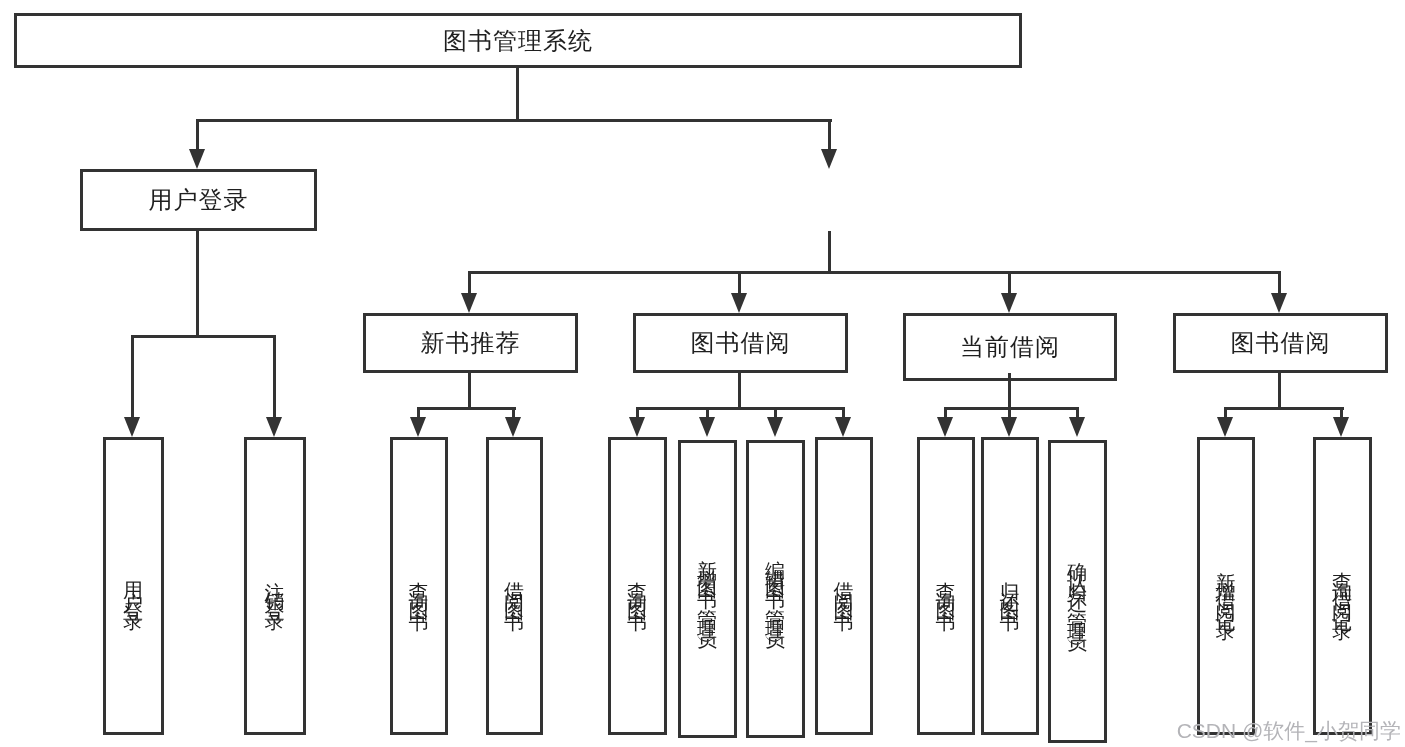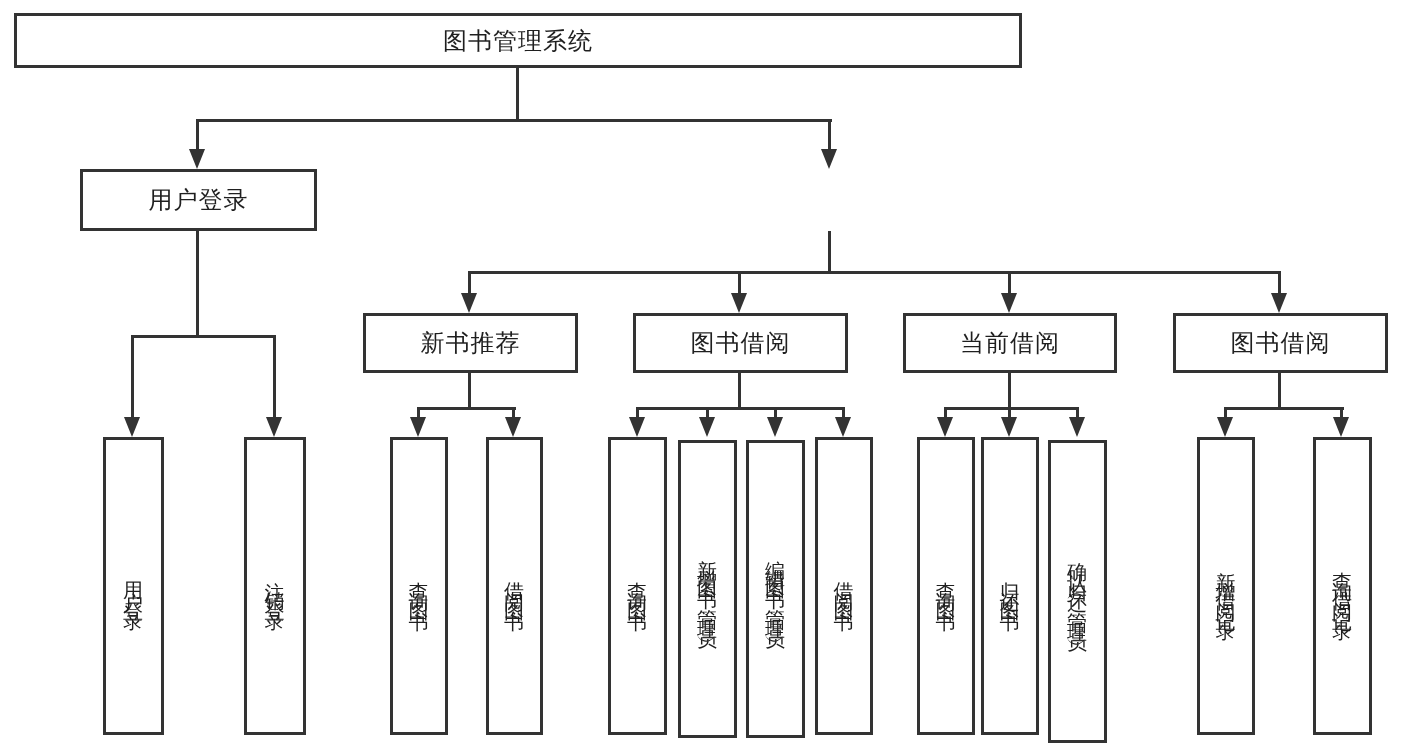--- a/index.html
+++ b/index.html
@@ -63,21 +63,21 @@
   <div class="arrow" style="left:1001px;top:293px"></div>
   <div class="vline" style="left:1278px;top:271px;height:24px"></div>
   <div class="arrow" style="left:1271px;top:293px"></div>
 
   <div class="hbox" style="left:633px;top:313px;width:215px;height:60px">
     <span>图书借阅</span>
   </div>
   <div class="hbox" style="left:363px;top:313px;width:215px;height:60px">
     <span>新书推荐</span>
   </div>
-  <div class="hbox" style="left:903px;top:313px;width:214px;height:60px">
+  <div class="hbox" style="left:903px;top:313px;width:214px;height:68px">
     <span>当前借阅</span>
   </div>
   <div class="hbox" style="left:1173px;top:313px;width:215px;height:60px">
     <span>图书借阅</span>
   </div>
 
   <div class="vline" style="left:468px;top:373px;height:37px"></div>
   <div class="hline" style="left:417px;top:407px;width:99px"></div>
   <div class="vline" style="left:417px;top:407px;height:12px"></div>
   <div class="arrow" style="left:410px;top:417px"></div>
@@ -148,13 +148,14 @@
     <span>确认归还（管理员）</span>
   </div>
 
   <div class="vbox" style="left:1197px;width:58px">
     <span>新增借阅记录</span>
   </div>
   <div class="vbox" style="left:1313px;width:59px">
     <span>查询借阅记录</span>
   </div>
 
+  <div class="watermark">CSDN @软件_小贺同学</div>
 </div>
 
 </body></html>

